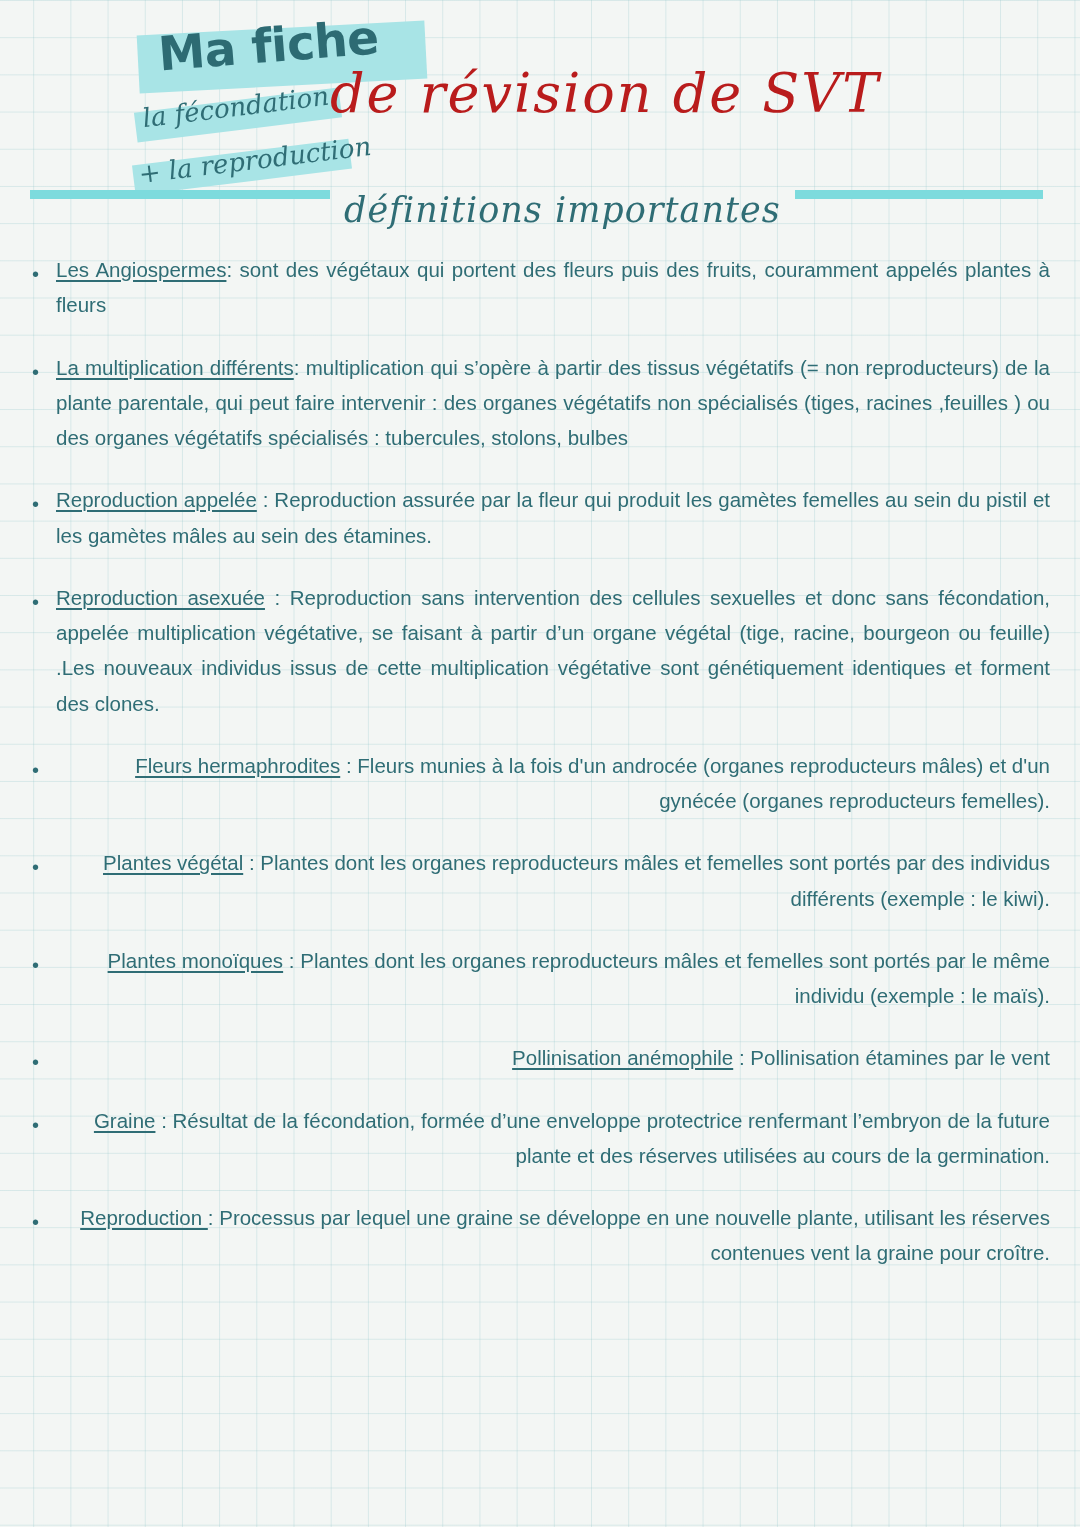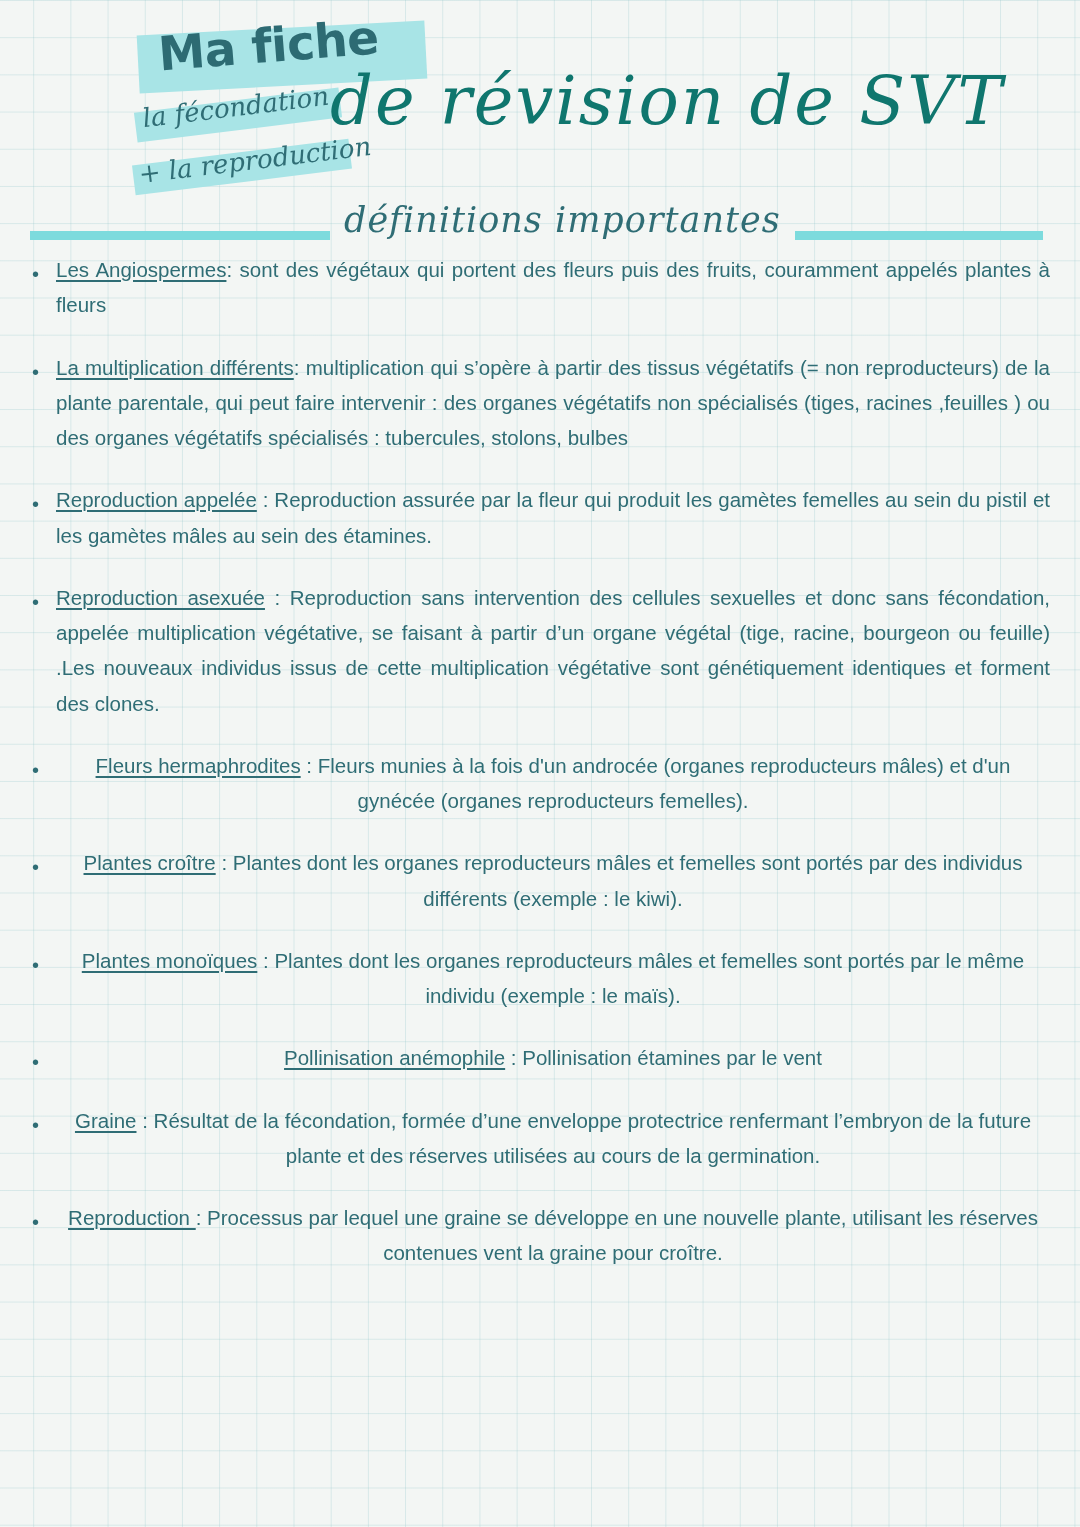--- a/index.html
+++ b/index.html
@@ -66,22 +66,22 @@
     transform: rotate(-4.5deg);
     z-index: 3;
   }
 
   .title-main {
     position: absolute;
     left: 300px;
     top: 62px;
     font-family: "DejaVu Serif", serif;
     font-style: italic;
-    font-size: 67px;
-    color: #0f766e;
+    font-size: 54px;
+    color: #b91c1c;
     letter-spacing: 2px;
     z-index: 2;
     white-space: nowrap;
   }
 
   .highlight-line-1 {
     position: absolute;
     left: 105px;
     top: 100px;
     width: 206px;
@@ -126,21 +126,21 @@
     white-space: nowrap;
   }
 
   .section-title-wrap {
     position: absolute;
     left: 0;
     right: 0;
     top: 190px;
     height: 50px;
     display: flex;
-    align-items: flex-end;
+    align-items: flex-start;
     z-index: 2;
   }
   .rule {
     height: 9px;
     background: #7ddbdd;
     flex: 0 0 auto;
   }
   .rule-left { width: 300px; }
   .rule-right { width: 248px; }
   .section-title {
@@ -173,21 +173,21 @@
     text-align: left;
   }
   .def-text {
     flex: 1 1 auto;
     color: #2f6d75;
     font-size: 20.5px;
     line-height: 1.72;
     text-align: justify;
     font-family: "Liberation Sans", sans-serif;
   }
-  .def-text.nojustify { text-align: center; }
+  .def-text.nojustify { text-align: right; }
   .term {
     text-decoration: underline;
     text-underline-offset: 3px;
   }
 </style>
 </head>
 <body>
 
 <div class="grid-bg"></div>
 
@@ -228,21 +228,21 @@
       <div class="def-item">
         <span class="bullet">•</span>
         <div class="def-text"><span class="term">Reproduction asexuée</span><span> :</span><span> Reproduction sans intervention des cellules sexuelles et donc sans fécondation, appelée multiplication végétative, se faisant à partir d’un organe végétal (tige, racine, bourgeon ou feuille) .Les nouveaux individus issus de cette multiplication végétative sont génétiquement identiques et forment des clones.</span></div>
       </div>
       <div class="def-item">
         <span class="bullet">•</span>
         <div class="def-text nojustify"><span class="term">Fleurs hermaphrodites</span><span> :</span><span> Fleurs munies à la fois d'un androcée (organes reproducteurs mâles) et d'un gynécée (organes reproducteurs femelles).</span></div>
       </div>
       <div class="def-item">
         <span class="bullet">•</span>
-        <div class="def-text nojustify"><span class="term">Plantes croître</span><span> :</span><span> Plantes dont les organes reproducteurs mâles et femelles sont portés par des individus différents (exemple : le kiwi).</span></div>
+        <div class="def-text nojustify"><span class="term">Plantes végétal</span><span> :</span><span> Plantes dont les organes reproducteurs mâles et femelles sont portés par des individus différents (exemple : le kiwi).</span></div>
       </div>
       <div class="def-item">
         <span class="bullet">•</span>
         <div class="def-text nojustify"><span class="term">Plantes monoïques</span><span> :</span><span> Plantes dont les organes reproducteurs mâles et femelles sont portés par le même individu (exemple : le maïs).</span></div>
       </div>
       <div class="def-item">
         <span class="bullet">•</span>
         <div class="def-text nojustify"><span class="term">Pollinisation anémophile</span><span> :</span><span> Pollinisation étamines par le vent</span></div>
       </div>
       <div class="def-item">

